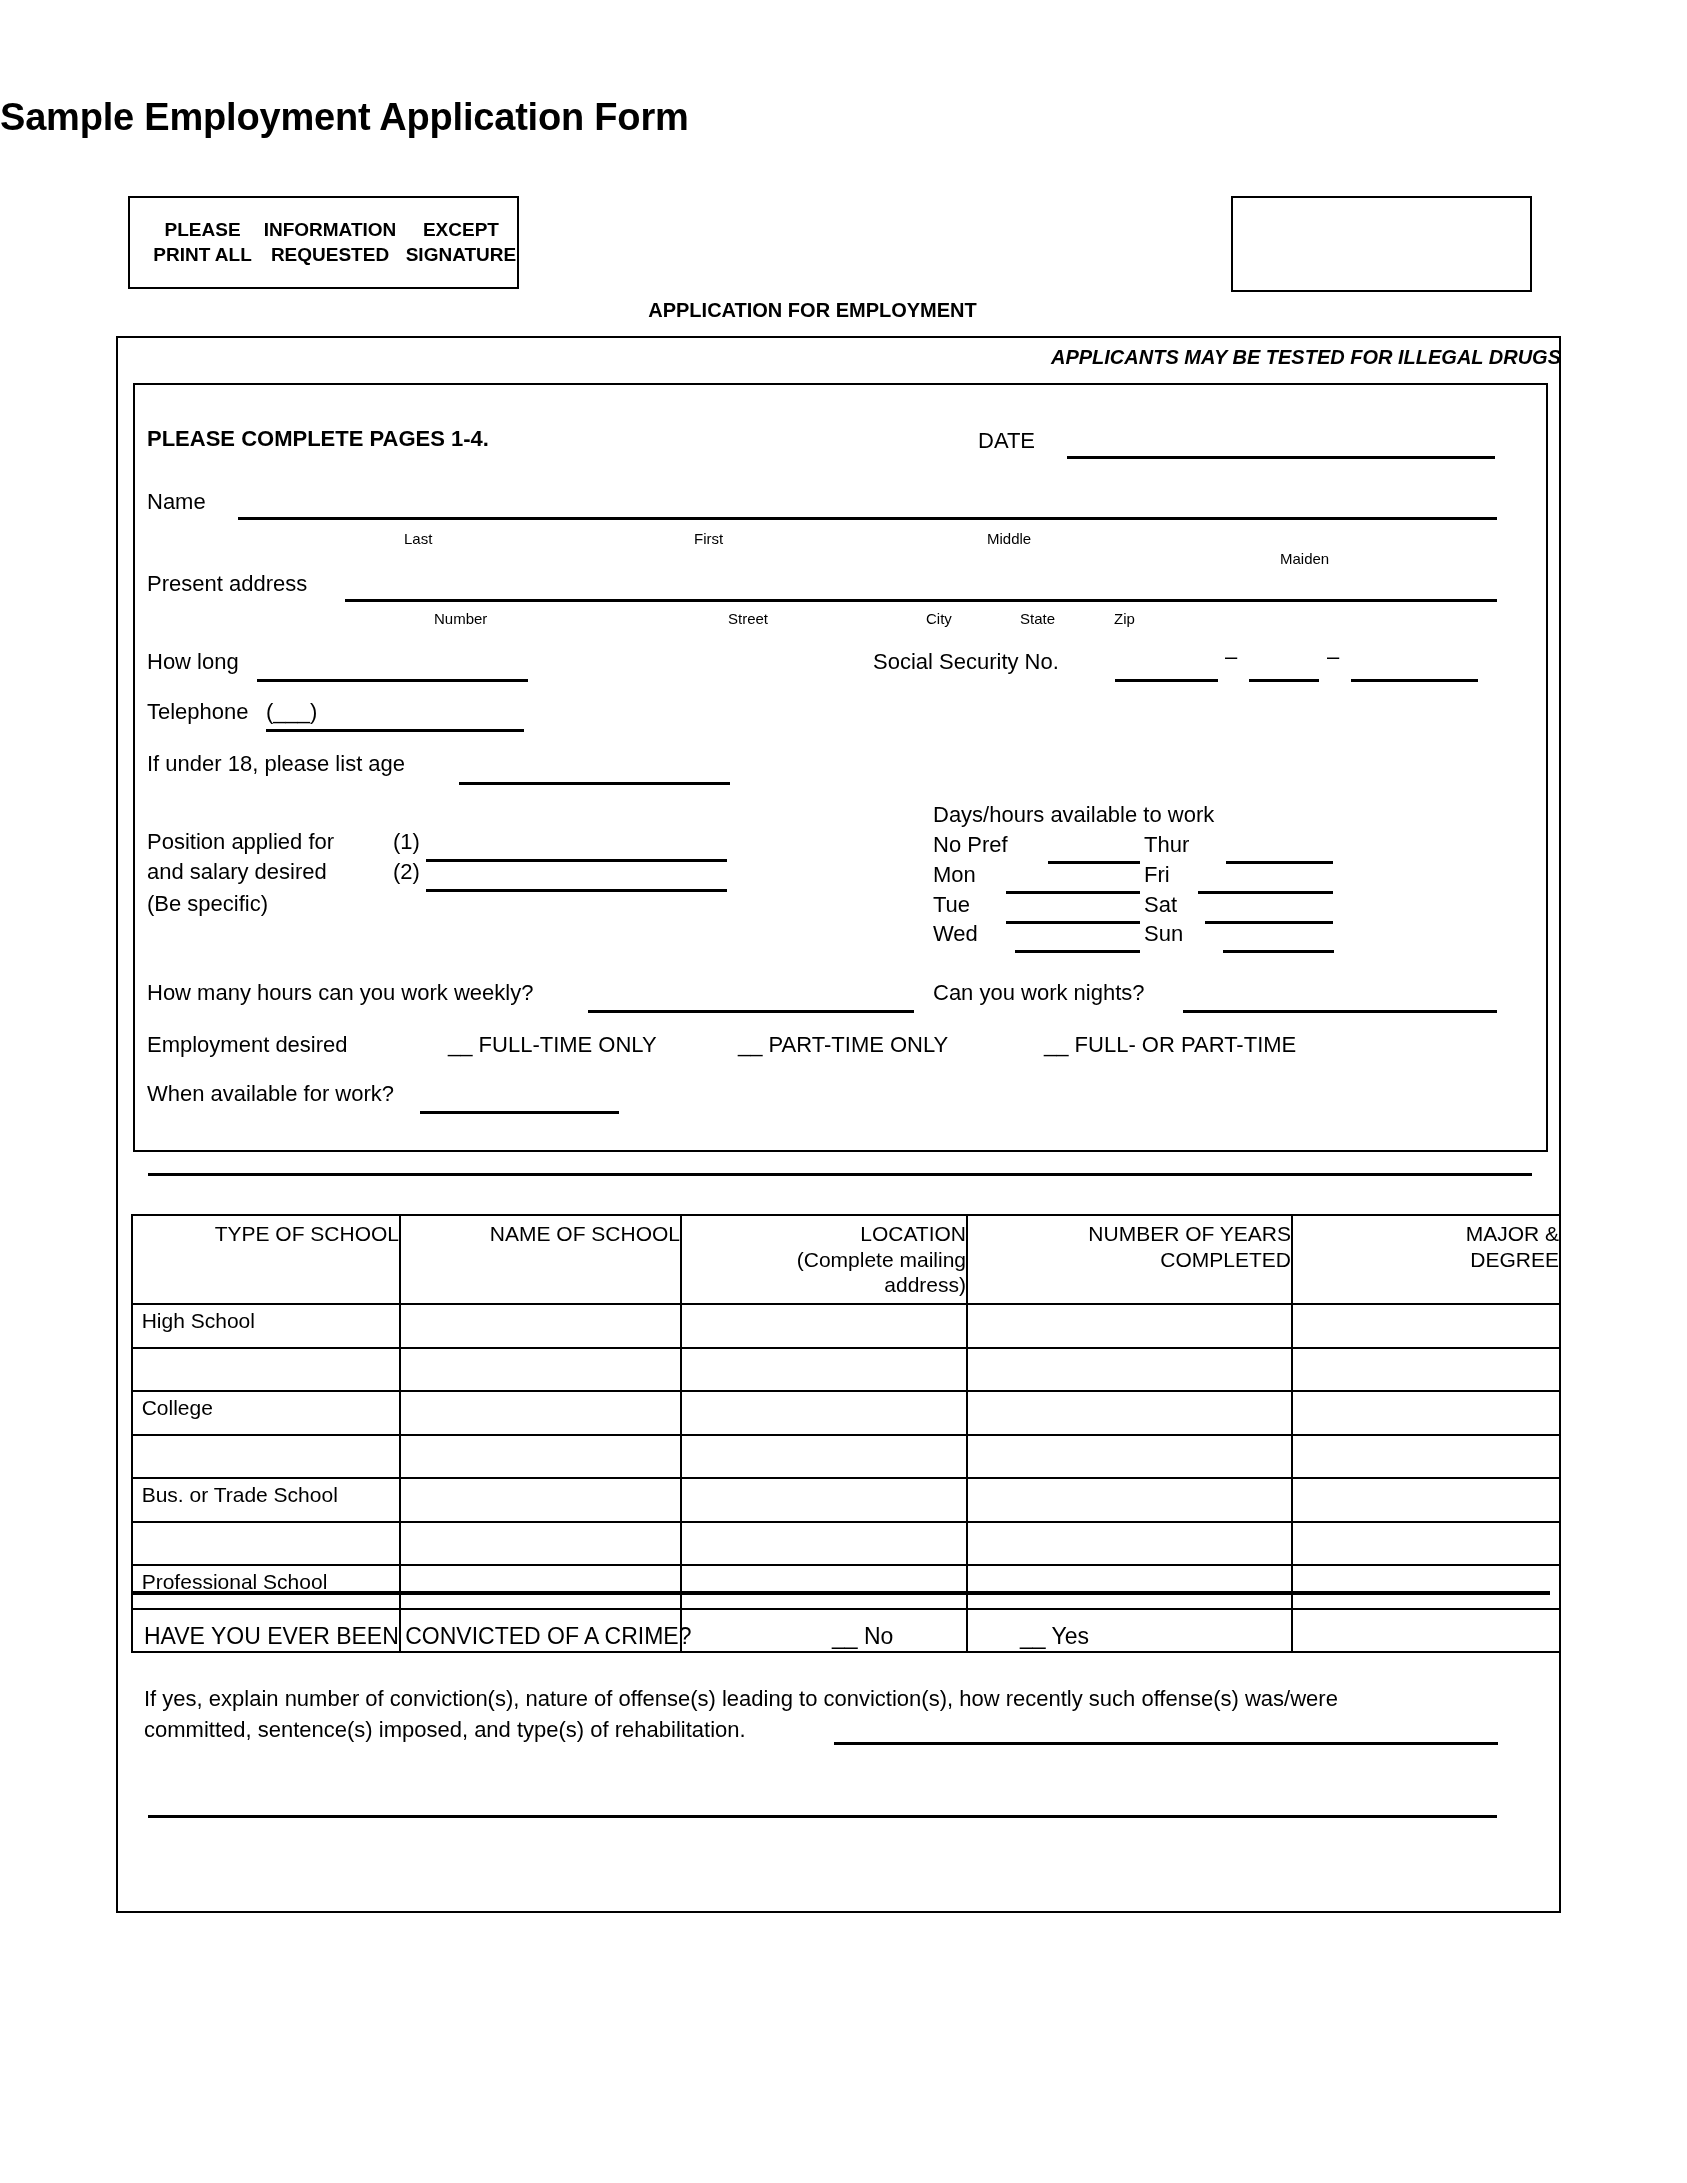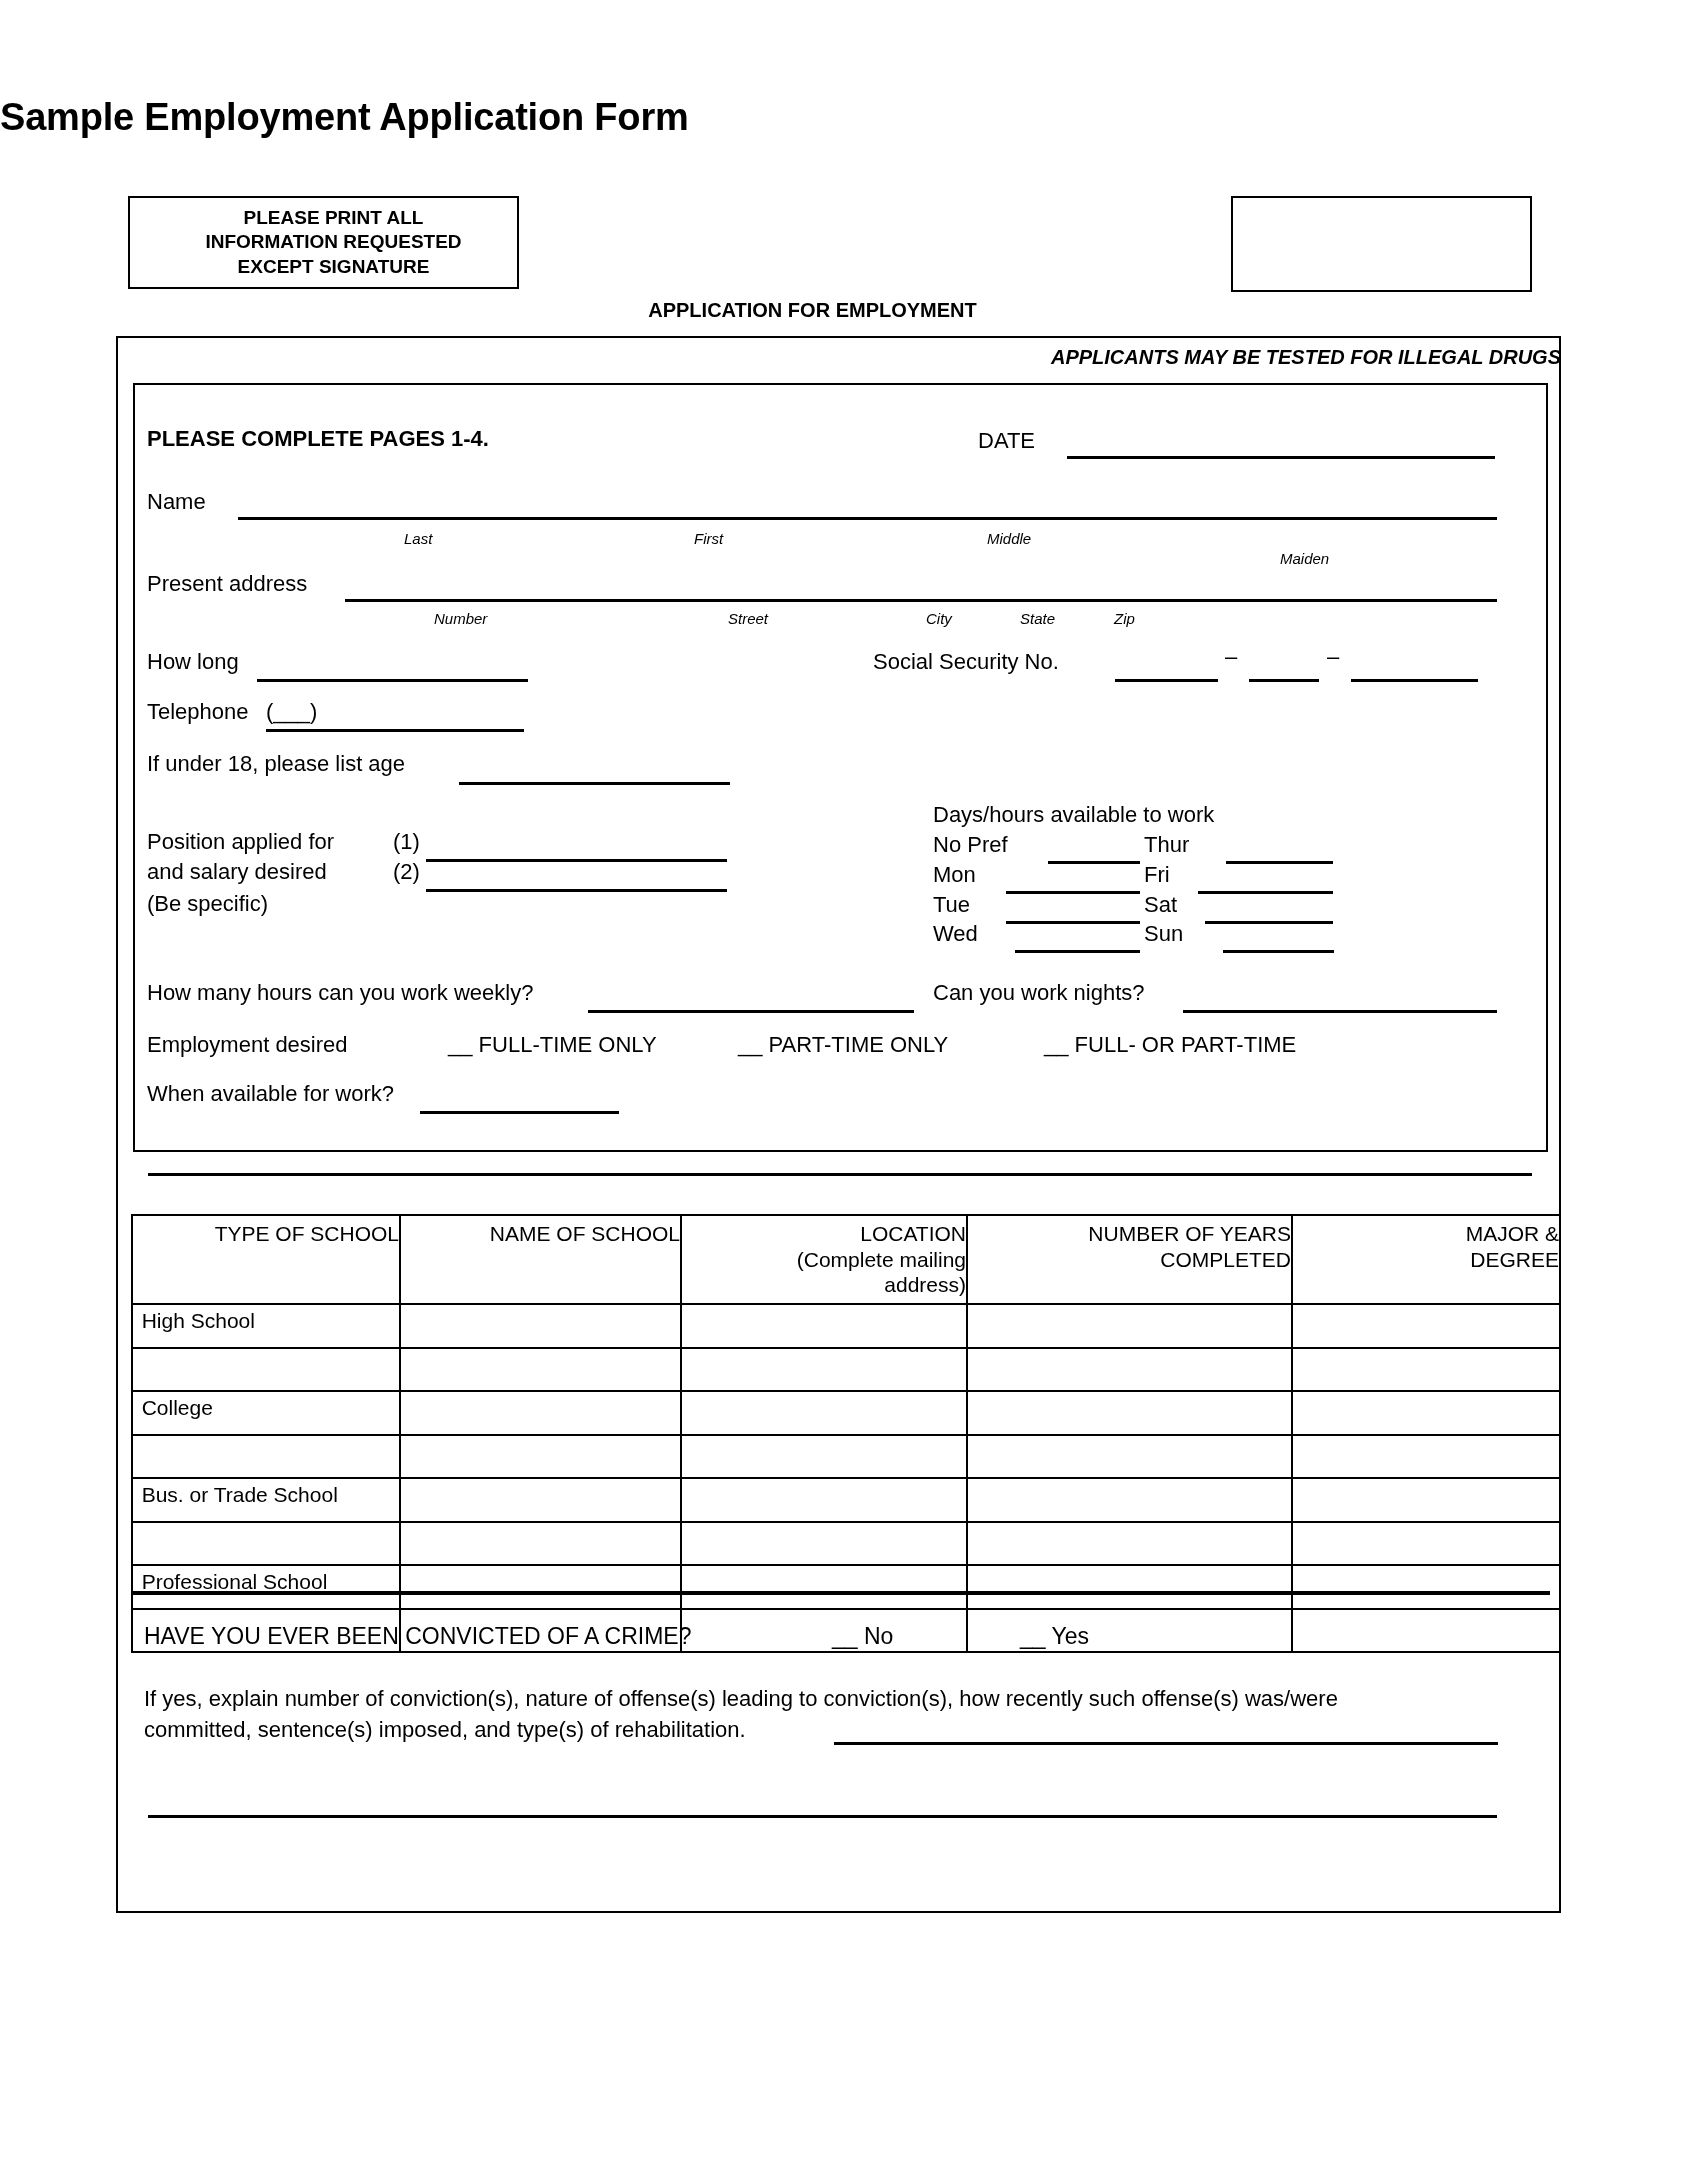--- a/index.html
+++ b/index.html
@@ -35,21 +35,21 @@
   
   .print-notice {
     position: absolute;
     left: 128px;
     top: 196px;
     width: 391px;
     height: 93px;
     border: 2.6px solid #000;
     box-sizing: border-box;
     display: flex;
-    flex-direction: column;
+    flex-direction: row;
     align-items: center;
     justify-content: center;
     font-size: 19px;
     font-weight: bold;
     line-height: 1.28;
     text-align: center;
     padding-left: 20px;
   }
 
   
@@ -109,21 +109,20 @@
 
   
   .t {
     position: absolute;
     font-size: 22px;
     white-space: nowrap;
     line-height: 1;
   }
   .t.small {
     font-size: 15px;
-    font-style: italic;
   }
   .t.bold {
     font-weight: bold;
   }
   .t.cap {
     font-size: 23px;
   }
 
   
   .rule {

